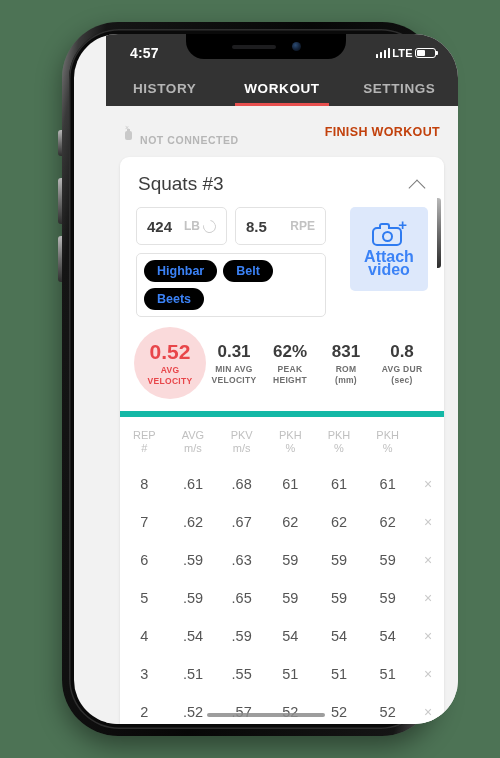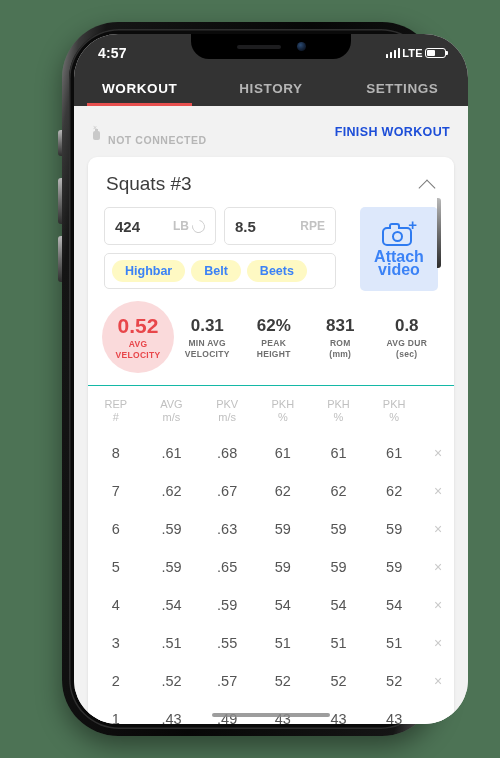--- a/index.html
+++ b/index.html
@@ -51,26 +51,27 @@
   #btn-vol-dn  { left: 58px; top: 236px; width: 4px; height: 46px;
                  border-radius: 3px 0 0 3px; }
   #btn-power   { left: 437px; top: 198px; width: 4px; height: 70px;
                  border-radius: 0 3px 3px 0; }
 
   
   #screen {
     position: absolute;
     left: 74px;
     top: 34px;
-    width: 394px;
+    width: 352px;
     height: 690px;
     border-radius: 44px;
     overflow: hidden;
     background: #f2f2f2;
     z-index: 3;
+    padding-left: 32px;
   }
 
   
   #notch {
     position: absolute;
     left: 50%;
     transform: translateX(-50%);
     top: 0;
     width: 160px;
     height: 25px;
@@ -232,21 +233,21 @@
     line-height: 7px;
   }
   #connection-label {
     color: #b6b6b6;
     font-size: 10.5px;
     font-weight: bold;
     letter-spacing: .55px;
     margin-top: 16px;
   }
   #finish-workout-button {
-    color: #1d4ed8;
+    color: #c2410c;
     font-size: 12.5px;
     font-weight: bold;
     letter-spacing: .35px;
     cursor: pointer;
     background: none;
     border: none;
     padding: 0;
     font-family: inherit;
   }
 
@@ -341,21 +342,21 @@
   #tags-box {
     margin-top: 8px;
     border: 1px solid #e2e2e2;
     border-radius: 5px;
     padding: 6px 7px;
     display: flex;
     gap: 6px;
     flex-wrap: wrap;
   }
   .tag-pill {
-    background: #fef9c3;
+    background: #000000;
     color: #3b82f6;
     font-size: 12.5px;
     font-weight: bold;
     border-radius: 11px;
     padding: 4px 13px;
     cursor: pointer;
   }
 
   
   #attach-video-button {
@@ -414,21 +415,21 @@
     font-weight: bold;
     text-align: center;
     line-height: 13px;
   }
 
   
   #stats-row {
     display: flex;
     align-items: center;
     padding: 10px 14px 12px 14px;
-    border-bottom: 1px solid #14b8a6;
+    border-bottom: 6px solid #14b8a6;
     justify-content: flex-end;
   }
   .stat {
     flex: 1;
     text-align: center;
   }
   .stat-value {
     font-size: 17px;
     font-weight: bold;
     color: #3c3c3c;
@@ -536,22 +537,22 @@
           <i></i>
       </div>
       <div id="carrier-label">LTE</div>
       <div id="battery-icon">
         <div id="battery-fill"></div>
       </div>
     </div>
   </div>
 
   <div id="tab-bar">
+    <div class="tab">HISTORY</div>
     <div class="tab active">WORKOUT</div>
-    <div class="tab">HISTORY</div>
     <div class="tab">SETTINGS</div>
   </div>
 
   <div id="page-body">
 
     <div id="connection-row">
       <div id="connection-status">
         <div id="device-icon">
           <span class="dev-x">×</span>
           <span class="dev-neck"></span>

